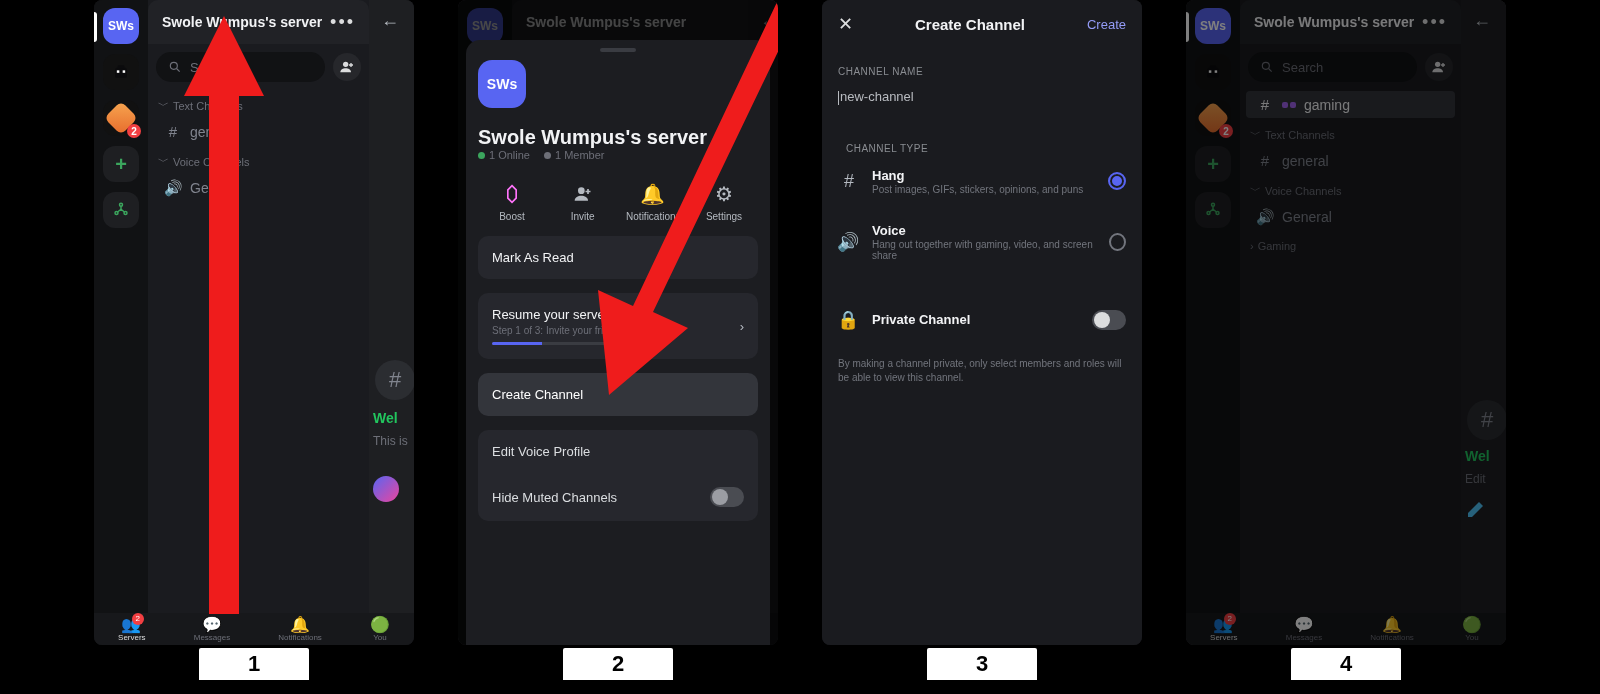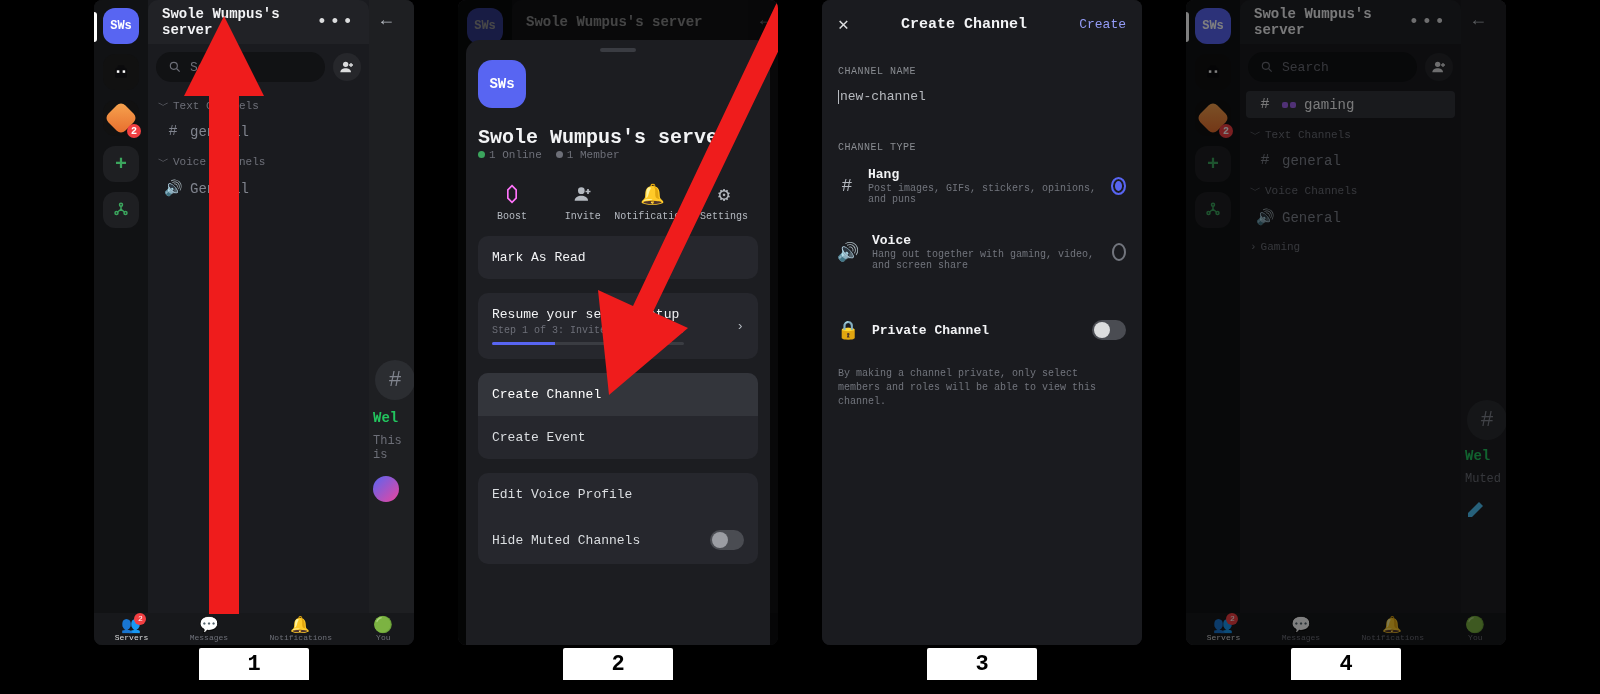--- a/index.html
+++ b/index.html
@@ -5,21 +5,21 @@
     * { box-sizing: border-box; margin: 0; padding: 0; }
     body {
       background: #000;
       font-family: -apple-system, BlinkMacSystemFont, "Segoe UI", sans-serif;
       color: #dcddde;
       width: 1600px;
       height: 694px;
       position: relative;
       overflow: hidden;
     }
-    .panels { display: flex; gap: 44px; padding: 0 10px; align-items:flex-end; justify-content:center;font-family:Liberation Mono, monospace;}
+    .panels { display: flex; gap: 44px; padding: 0 10px; align-items:flex-end; justify-content:center;}
     .phone { width: 320px; height: 645px; background: #17181b; border-radius: 8px; overflow: hidden; position: relative; }
     .step-label {
       position: absolute; bottom: 0; left: 50%; transform: translateX(-50%);
       background: #fff; color: #000; width: 110px; height: 32px; font-size: 22px;
       display: flex; align-items: center; justify-content: center; font-weight: 700;
       border-radius: 2px 2px 0 0;
     }
     .phone-wrap { position: relative; width: 320px; height: 680px; }
     
     .rail { position:absolute; left:0; top:0; bottom:0; width:54px; background:#111214; display:flex; flex-direction:column; align-items:center; padding-top:8px; gap:10px;}
@@ -267,21 +267,20 @@
             <div>Resume your server setup</div>
             <div class="sub">Step 1 of 3: Invite your friends</div>
             <div class="prog">
                 <div class="fill"></div>
               </div>
           </div>
           <span style="color:#b5bac1;">›</span>
         </div>
         <div class="menu">
           <div class="mi highlight">Create Channel</div>
-          <div class="mi">Create Event</div>
         </div>
         <div class="menu2">
           <div class="mi">
               <span>Edit Voice Profile</span>
             </div>
           <div class="mi">
               <span>Hide Muted Channels</span>
               <span class="toggle-off">
                 <span class="x">✕</span>
               </span>
@@ -300,21 +299,21 @@
   <div class="phone-wrap">
     <div class="phone">
       <div class="create">
         <div class="hdr">
           <span class="close">✕</span>
           <span class="ttl">Create Channel</span>
           <span class="done">Create</span>
         </div>
         <div class="label">CHANNEL NAME</div>
         <div class="input"><span class="cursor"></span><span>new-channel</span></div>
-        <div class="label" style="margin-top:26px;">CHANNEL TYPE</div>
+        <div class="label" style="margin-top:26px;margin-left:8px;">CHANNEL TYPE</div>
         <div class="row">
           <span class="ic">#</span>
           <div class="txt">
               <div class="t">Hang</div>
               <div class="s">Post images, GIFs, stickers, opinions, and puns</div>
             </div>
           <span class="radio on"></span>
         </div>
         <div class="row">
           <span class="ic">🔊</span>
@@ -407,21 +406,21 @@
           </div>
         <div class="category">
             <span>›</span>
             <span>Gaming</span>
           </div>
       </div>
       <div class="main-peek">
         <div class="back">←</div>
         <div class="hash-big" style="top:400px;">#</div>
         <div class="wel" style="top:448px;">Wel</div>
-        <div class="wel-sub" style="top:472px;">Muted</div>
+        <div class="wel-sub" style="top:472px;">Edit</div>
         <svg style="position:absolute; top:496px; left:4px;" width="24" height="24" viewBox="0 0 24 24">
             <path d="M3 17l11-11 4 4L7 21H3v-4z" fill="#4fc3f7"></path>
           </svg>
       </div>
       <div class="bottom-nav">
         <div class="bnav active">
             <span class="ic">👥</span>
             <span>Servers</span>
             <span class="badge2">2</span>
           </div>

